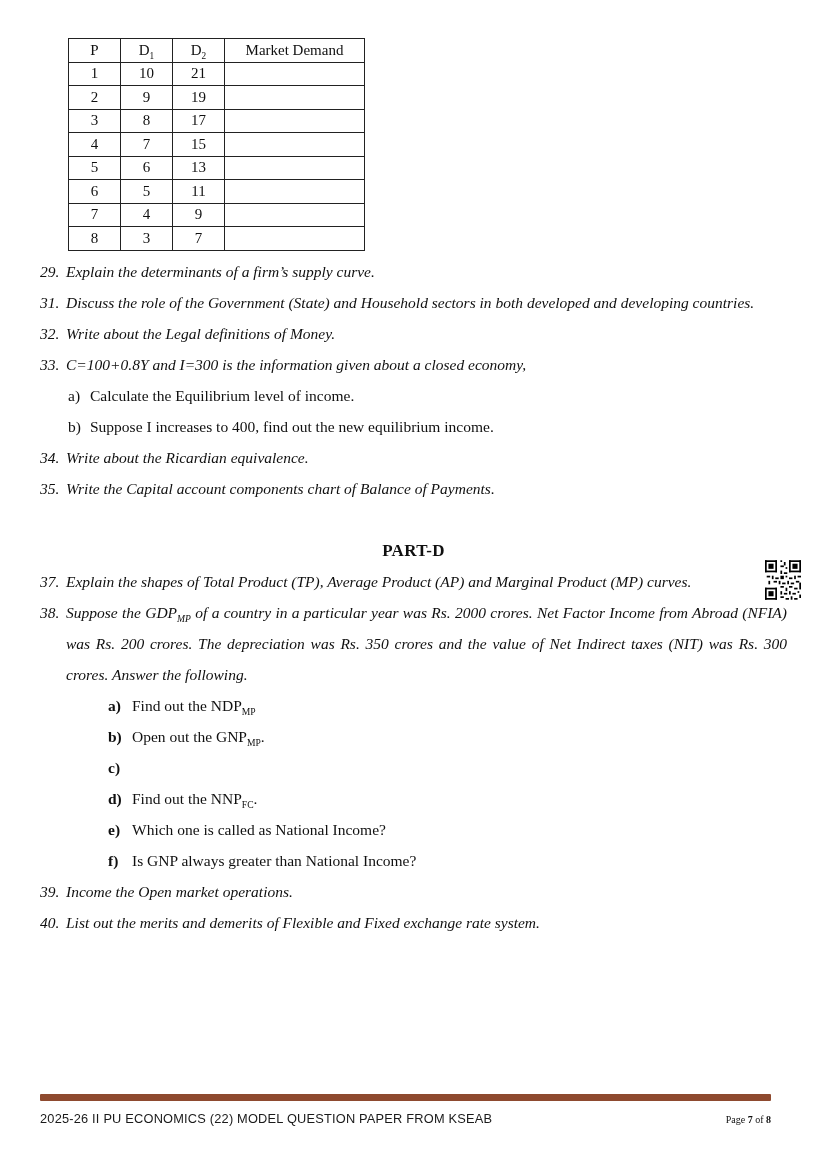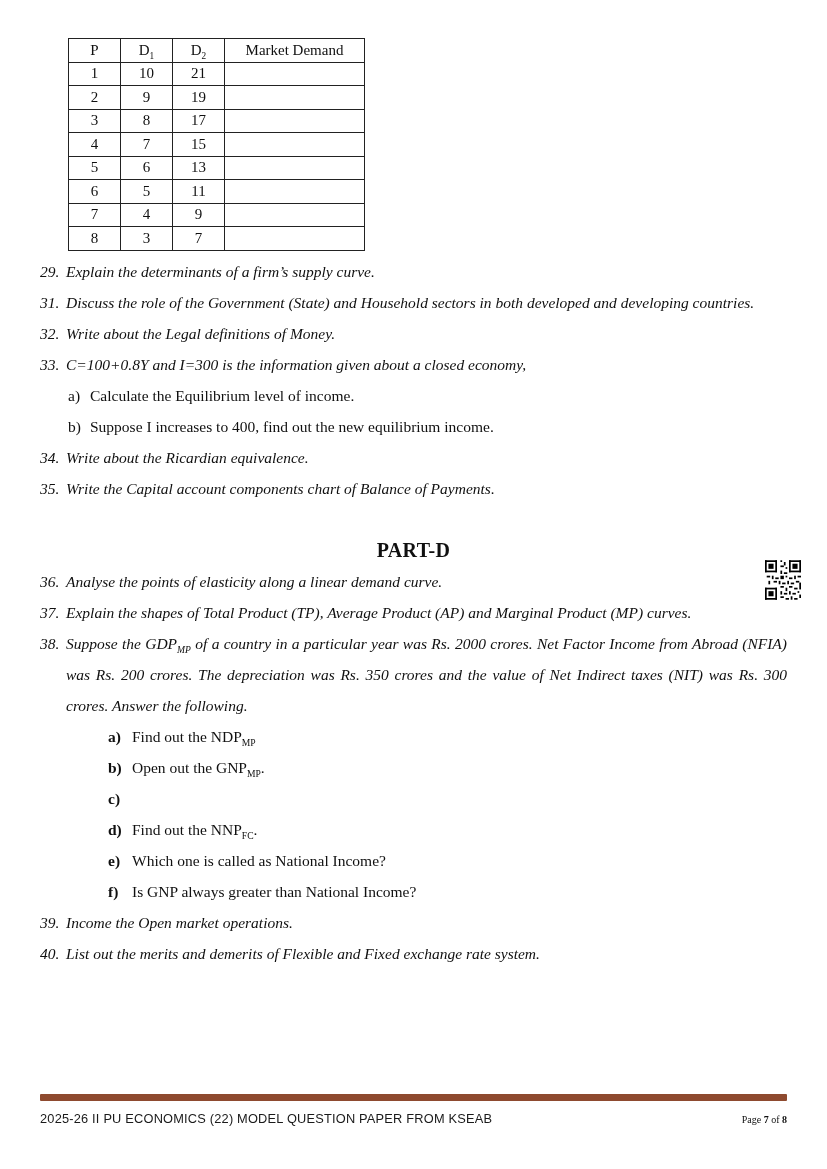--- a/index.html
+++ b/index.html
@@ -36,31 +36,31 @@
   .q { display:flex; line-height:31px;font-style:italic; }
   .qnum { flex:none; width:26px; }
   .qtext { flex:1; text-align:justify; }
   .subq { display:flex; line-height:31px; padding-left:28px; }
   .subq .slabel { flex:none; width:22px; }
   .q38items .subq { padding-left:68px; }
   .q38items .slabel { font-weight:bold; width:24px; }
   
   .part-heading {
     text-align:center; font-weight:bold;
-    line-height:31px; margin-top:31px; font-size:20px;
+    line-height:31px; margin-top:31px; font-size:17px;
     letter-spacing:0.3px;
   }
   .instruction {
     display:flex; justify-content:space-between;
     font-weight:bold; line-height:31px;
   }
   
   .qr { position:absolute; right:26px; top:560px; width:36px; height:40px; }
   
-  .footer { position:absolute; left:40px; right:40px; top:1094px; }
+  .footer { position:absolute; left:40px; right:56px; top:1094px; }
   .footer-bar { height:7px; background:#8e4a2f; border-radius:1px; }
   .footer-row {
     display:flex; justify-content:space-between; align-items:baseline;
     margin-top:10px;
   }
   .footer-left {
     font-family:"Liberation Sans", sans-serif;
     font-size:12.8px; color:#1a1a1a; letter-spacing:0.2px;
   }
   .footer-right { font-size:10px; }
@@ -162,24 +162,20 @@
       <span class="qtext">Write about the Ricardian equivalence.</span>
     </div>
     <div class="q">
       <span class="qnum">35.</span>
       <span class="qtext">Write the Capital account components chart of Balance of Payments.</span>
     </div>
 
     <div class="part-heading">PART-D</div>
 
 
-    <div class="q">
-      <span class="qnum">36.</span>
-      <span class="qtext">Analyse the points of elasticity along a linear demand curve.</span>
-    </div>
     <div class="q">
       <span class="qnum">37.</span>
       <span class="qtext">Explain the shapes of Total Product (TP), Average Product (AP) and Marginal Product (MP) curves.</span>
     </div>
     <div class="q">
       <span class="qnum">38.</span>
       <span class="qtext"><span>Suppose the GDP</span><sub>MP</sub><span> of a country in a particular year was Rs. 2000 crores. Net Factor Income from Abroad (NFIA) was Rs. 200 crores. The depreciation was Rs. 350 crores and the value of Net Indirect taxes (NIT) was Rs. 300 crores.  Answer the following.</span></span>
     </div>
 
     <div class="q38items">

